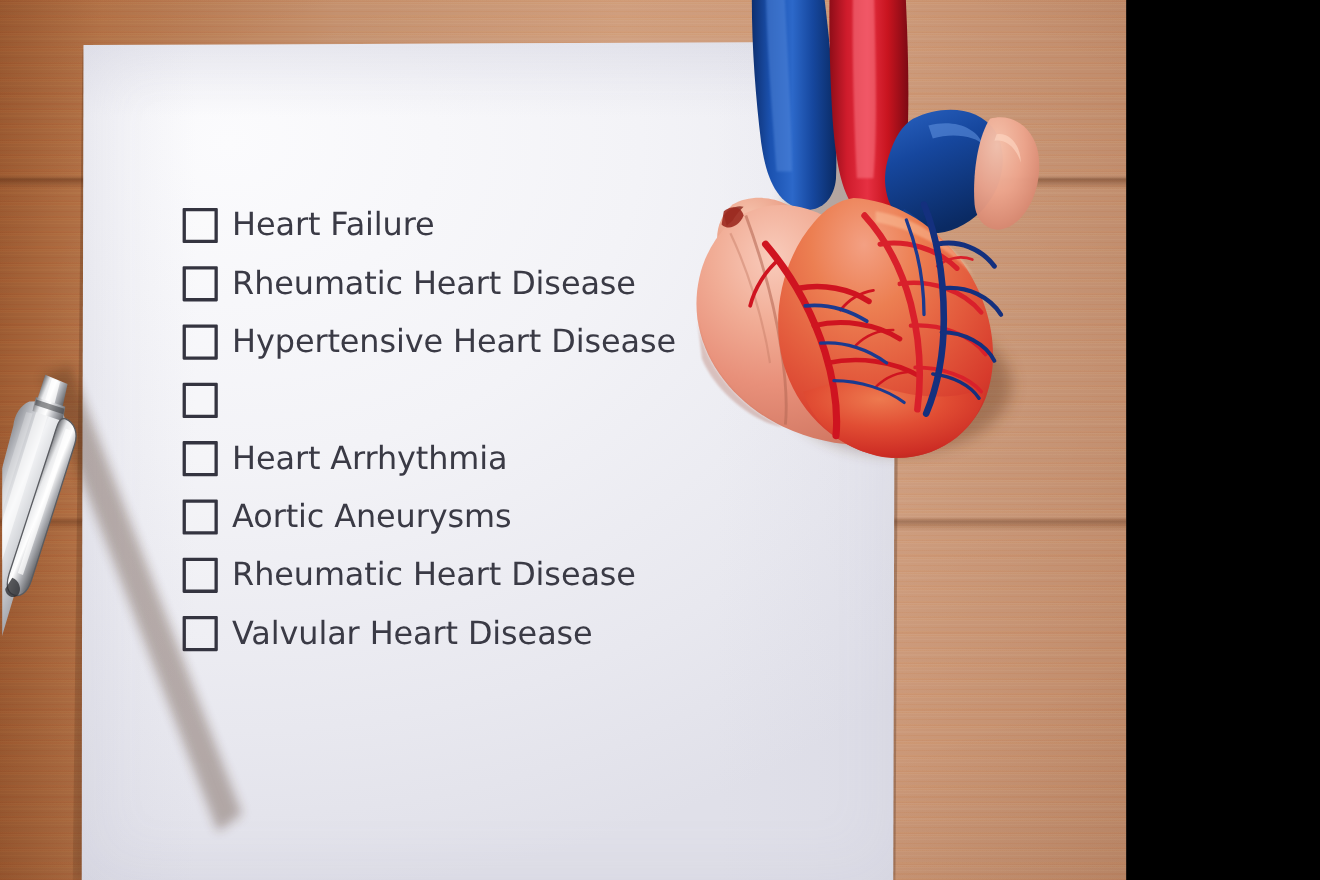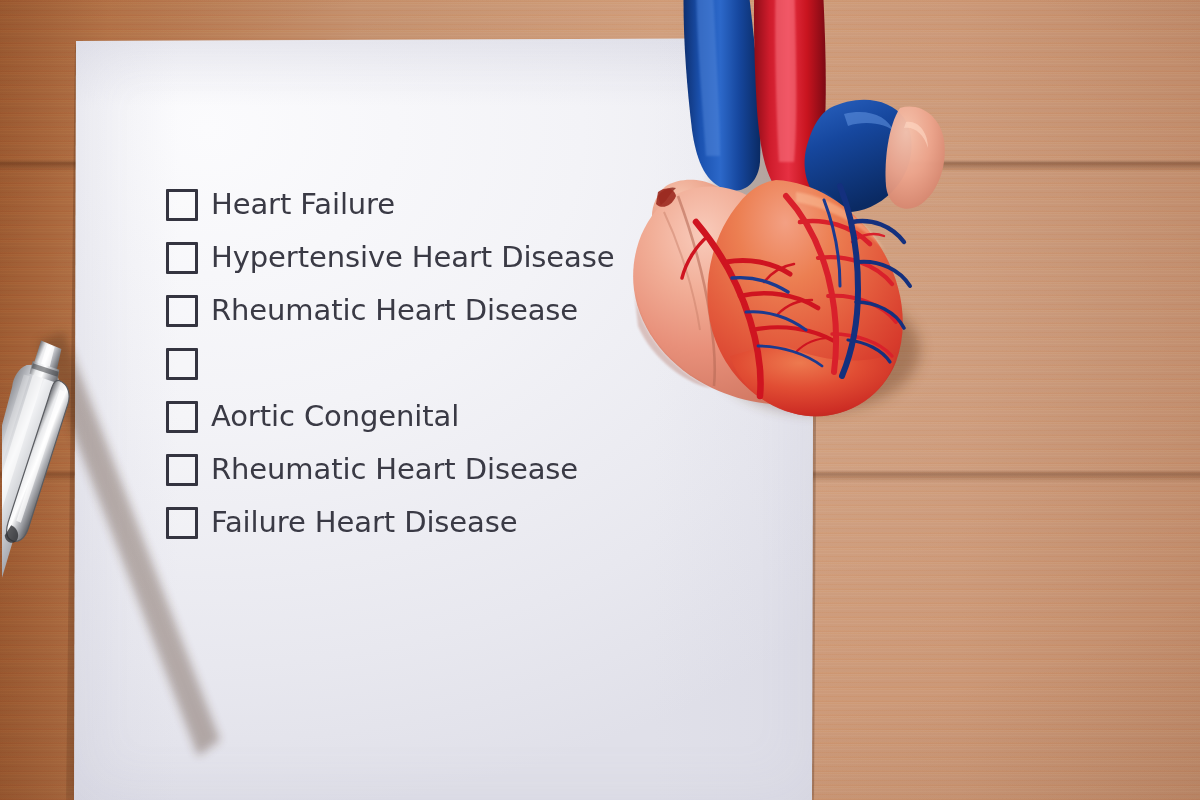--- a/index.html
+++ b/index.html
@@ -1,21 +1,21 @@
 <!DOCTYPE html>
 <html><head>
 <meta charset="utf-8">
 <style>
   html, body {
     margin: 0; padding: 0;
     background: #000;
   }
   #scene {
     position: relative;
-    width: 1200px; height: 800px;
+    width: 1024px; height: 800px;
     overflow: hidden;
     font-family: "DejaVu Sans", sans-serif;
     user-select: none;
   }
 
   
   .wood {
     position: absolute; inset: 0;
     background:
       
@@ -129,40 +129,44 @@
   <div class="paper"></div>
   <div class="paper-tone"></div>
 
   <div class="checklist">
     <div class="check-row">
       <div class="checkbox"></div>
       <div class="check-label">Heart Failure</div>
     </div>
     <div class="check-row">
       <div class="checkbox"></div>
+      <div class="check-label">Rheumatic Heart Disease</div>
+    </div>
+    <div class="check-row">
+      <div class="checkbox"></div>
       <div class="check-label">Hypertensive Heart Disease</div>
     </div>
     <div class="check-row">
       <div class="checkbox"></div>
+    </div>
+    <div class="check-row">
+      <div class="checkbox"></div>
+      <div class="check-label">Heart Arrhythmia</div>
+    </div>
+    <div class="check-row">
+      <div class="checkbox"></div>
+      <div class="check-label">Aortic Aneurysms</div>
+    </div>
+    <div class="check-row">
+      <div class="checkbox"></div>
       <div class="check-label">Rheumatic Heart Disease</div>
     </div>
     <div class="check-row">
       <div class="checkbox"></div>
-    </div>
-    <div class="check-row">
-      <div class="checkbox"></div>
-      <div class="check-label">Aortic Congenital</div>
-    </div>
-    <div class="check-row">
-      <div class="checkbox"></div>
-      <div class="check-label">Rheumatic Heart Disease</div>
-    </div>
-    <div class="check-row">
-      <div class="checkbox"></div>
-      <div class="check-label">Failure Heart Disease</div>
+      <div class="check-label">Valvular Heart Disease</div>
     </div>
   </div>
 
   <svg class="pen" viewBox="0 0 250 470">
     <defs>
       <linearGradient id="penBody" x1="0" y1="0" x2="1" y2="0">
         <stop offset="0%" stop-color="#8e9096"></stop>
         <stop offset="14%" stop-color="#c2c4c9"></stop>
         <stop offset="34%" stop-color="#f2f3f5"></stop>
         <stop offset="52%" stop-color="#d6d8dc"></stop>

